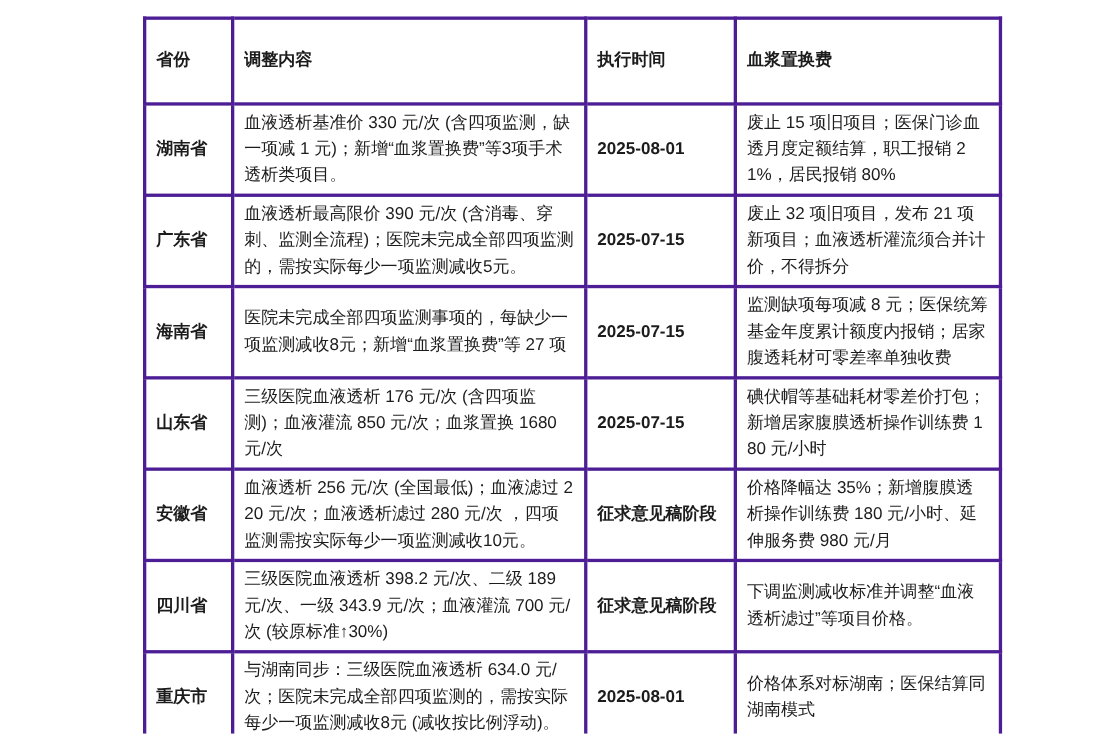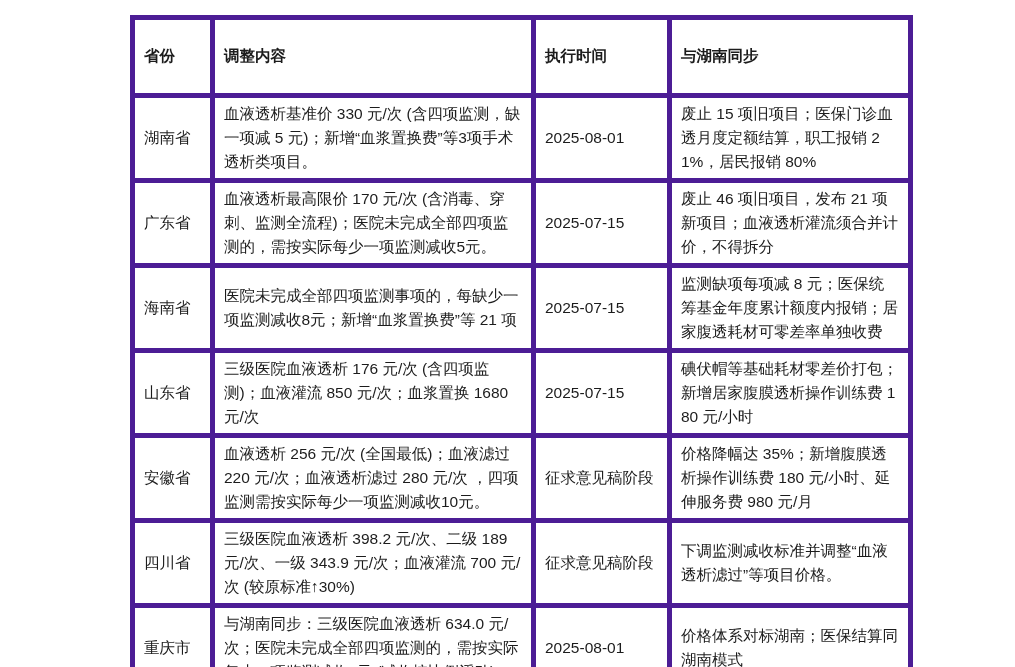--- a/index.html
+++ b/index.html
@@ -22,38 +22,38 @@
     width: 778px;
   }
   table.pricing {
     border-collapse: collapse;
     table-layout: fixed;
     width: 778px;
     color: #1c1c1c;
   }
   table.pricing th,
   table.pricing td {
-    border: 5px solid #4c1d95;
+    border: 3px solid #4c1d95;
     padding: 4px 9px;
     vertical-align: middle;
     text-align: left;
     font-size: 15.5px;
     line-height: 1.55;
     word-break: break-all;
     overflow: hidden;
   }
   table.pricing th {
     font-weight: bold;
     font-size: 15.5px;
   }
   td.province {
-    font-weight: normal;
+    font-weight: bold;
     white-space: nowrap;
   }
-  td.time { white-space: nowrap; }
+  td.time { white-space: nowrap; font-weight: bold; }
   tr.hdr  { height: 78px; }
   tr.r0 { height: 81px; }
   tr.r1 { height: 80px; }
   tr.r2 { height: 80px; }
   tr.r3 { height: 79px; }
   tr.r4 { height: 77px; }
   tr.r5 { height: 80px; }
   tr.r6 { height: 80px; }
 </style>
 </head>
@@ -66,39 +66,39 @@
         <col style="width:80px">
         <col style="width:321px">
         <col style="width:136px">
         <col style="width:241px">
       </colgroup>
       <thead>
         <tr class="hdr">
           <th>省份</th>
           <th>调整内容</th>
           <th>执行时间</th>
-          <th>与湖南同步</th>
+          <th>血浆置换费</th>
         </tr>
       </thead>
       <tbody>
         <tr class="r0">
           <td class="province">湖南省</td>
-          <td>血液透析基准价 330 元/次 (含四项监测，缺一项减 5 元)；新增“血浆置换费”等3项手术透析类项目。</td>
+          <td>血液透析基准价 330 元/次 (含四项监测，缺一项减 1 元)；新增“血浆置换费”等3项手术透析类项目。</td>
           <td class="time">2025-08-01</td>
           <td>废止 15 项旧项目；医保门诊血透月度定额结算，职工报销 21%，居民报销 80%</td>
         </tr>
         <tr class="r1">
           <td class="province">广东省</td>
-          <td>血液透析最高限价 170 元/次 (含消毒、穿刺、监测全流程)；医院未完成全部四项监测的，需按实际每少一项监测减收5元。</td>
+          <td>血液透析最高限价 390 元/次 (含消毒、穿刺、监测全流程)；医院未完成全部四项监测的，需按实际每少一项监测减收5元。</td>
           <td class="time">2025-07-15</td>
-          <td>废止 46 项旧项目，发布 21 项新项目；血液透析灌流须合并计价，不得拆分</td>
+          <td>废止 32 项旧项目，发布 21 项新项目；血液透析灌流须合并计价，不得拆分</td>
         </tr>
         <tr class="r2">
           <td class="province">海南省</td>
-          <td>医院未完成全部四项监测事项的，每缺少一项监测减收8元；新增“血浆置换费”等 21 项</td>
+          <td>医院未完成全部四项监测事项的，每缺少一项监测减收8元；新增“血浆置换费”等 27 项</td>
           <td class="time">2025-07-15</td>
           <td>监测缺项每项减 8 元；医保统筹基金年度累计额度内报销；居家腹透耗材可零差率单独收费</td>
         </tr>
         <tr class="r3">
           <td class="province">山东省</td>
           <td>三级医院血液透析 176 元/次 (含四项监测)；血液灌流 850 元/次；血浆置换 1680 元/次</td>
           <td class="time">2025-07-15</td>
           <td>碘伏帽等基础耗材零差价打包；新增居家腹膜透析操作训练费 180 元/小时</td>
         </tr>
         <tr class="r4">

